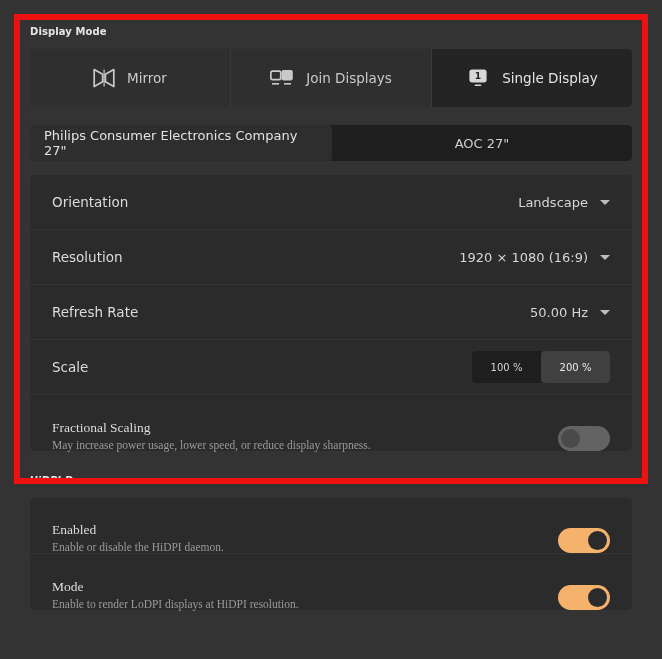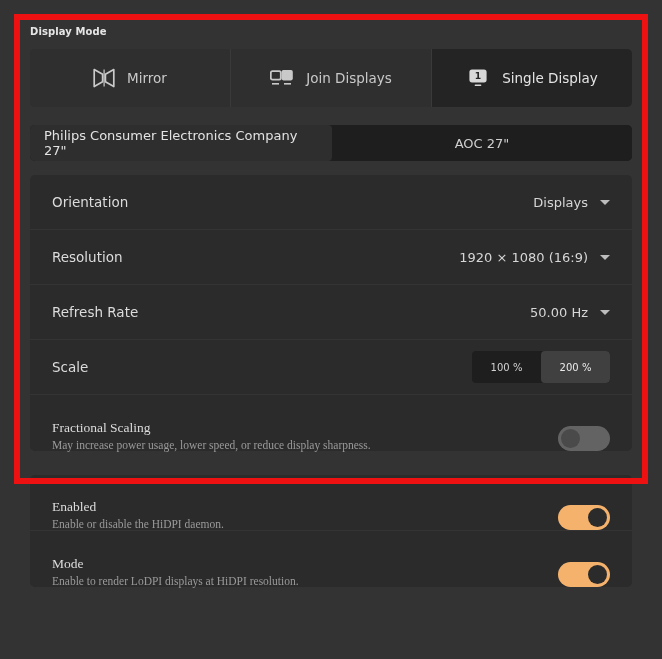--- a/index.html
+++ b/index.html
@@ -234,21 +234,21 @@
       <div class="mon-tab second">
         <span>AOC 27"</span>
       </div>
     </div>
 
     <div class="rows">
 
       <div class="row">
         <span class="row-label">Orientation</span>
         <div class="row-value">
-          <span>Displays</span>
+          <span>Landscape</span>
           <span class="caret"></span>
         </div>
       </div>
 
       <div class="row">
         <span class="row-label">Resolution</span>
         <div class="row-value">
           <span>1920 × 1080 (16:9)</span>
           <span class="caret"></span>
         </div>
@@ -278,20 +278,21 @@
         <div class="toggle off">
           <div class="knob"></div>
         </div>
       </div>
 
     </div>
   </div>
 
   <div class="section2">
 
+    <div class="section-title">HiDPI Daemon</div>
 
     <div class="rows">
 
       <div class="row tall">
         <div class="row-left">
           <span class="row-label">Enabled</span>
           <span class="row-sub">Enable or disable the HiDPI daemon.</span>
         </div>
         <div class="toggle on">
           <div class="knob"></div>

